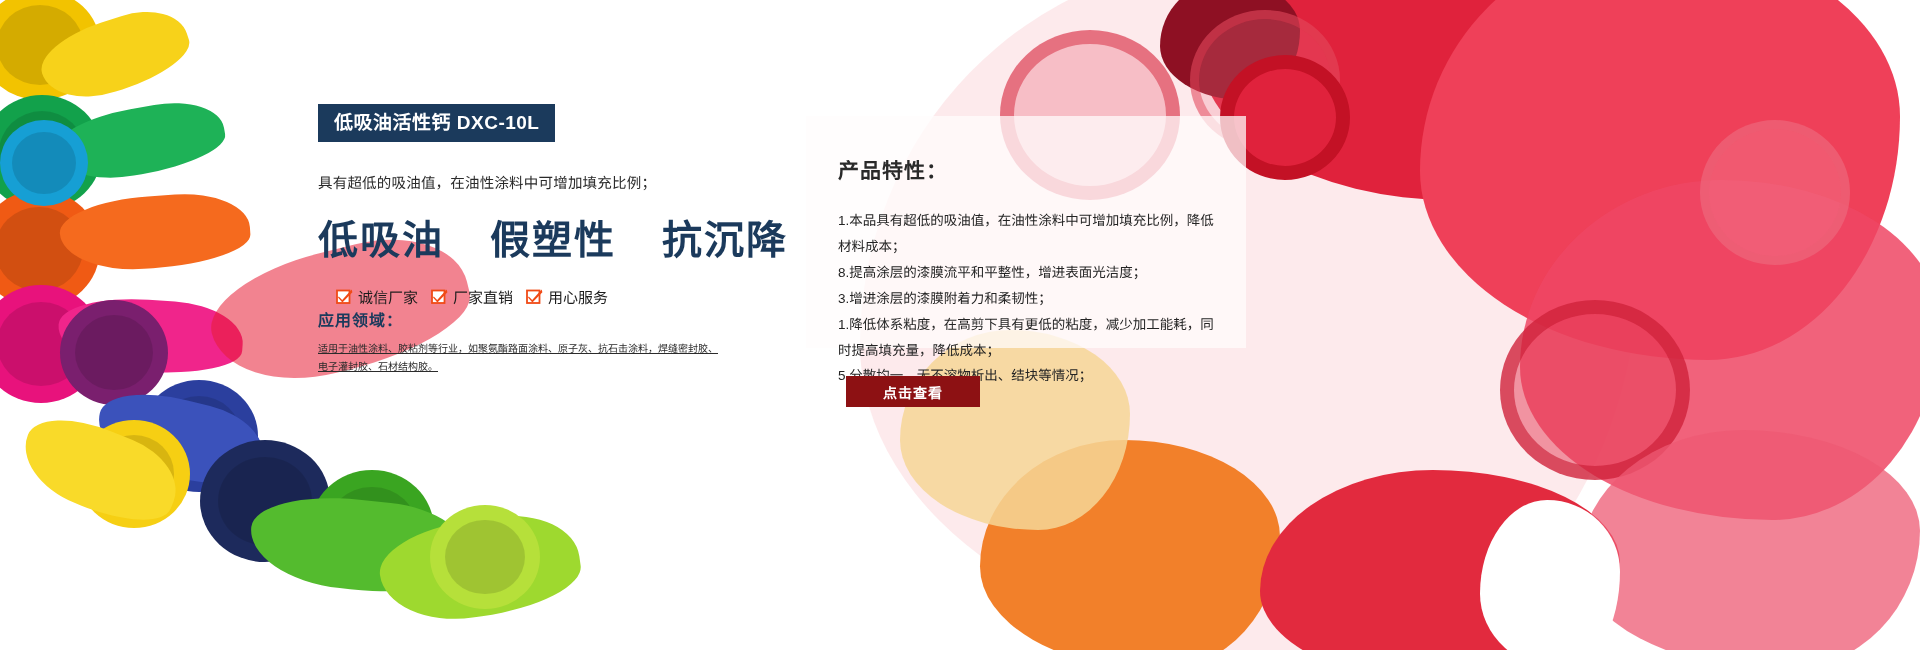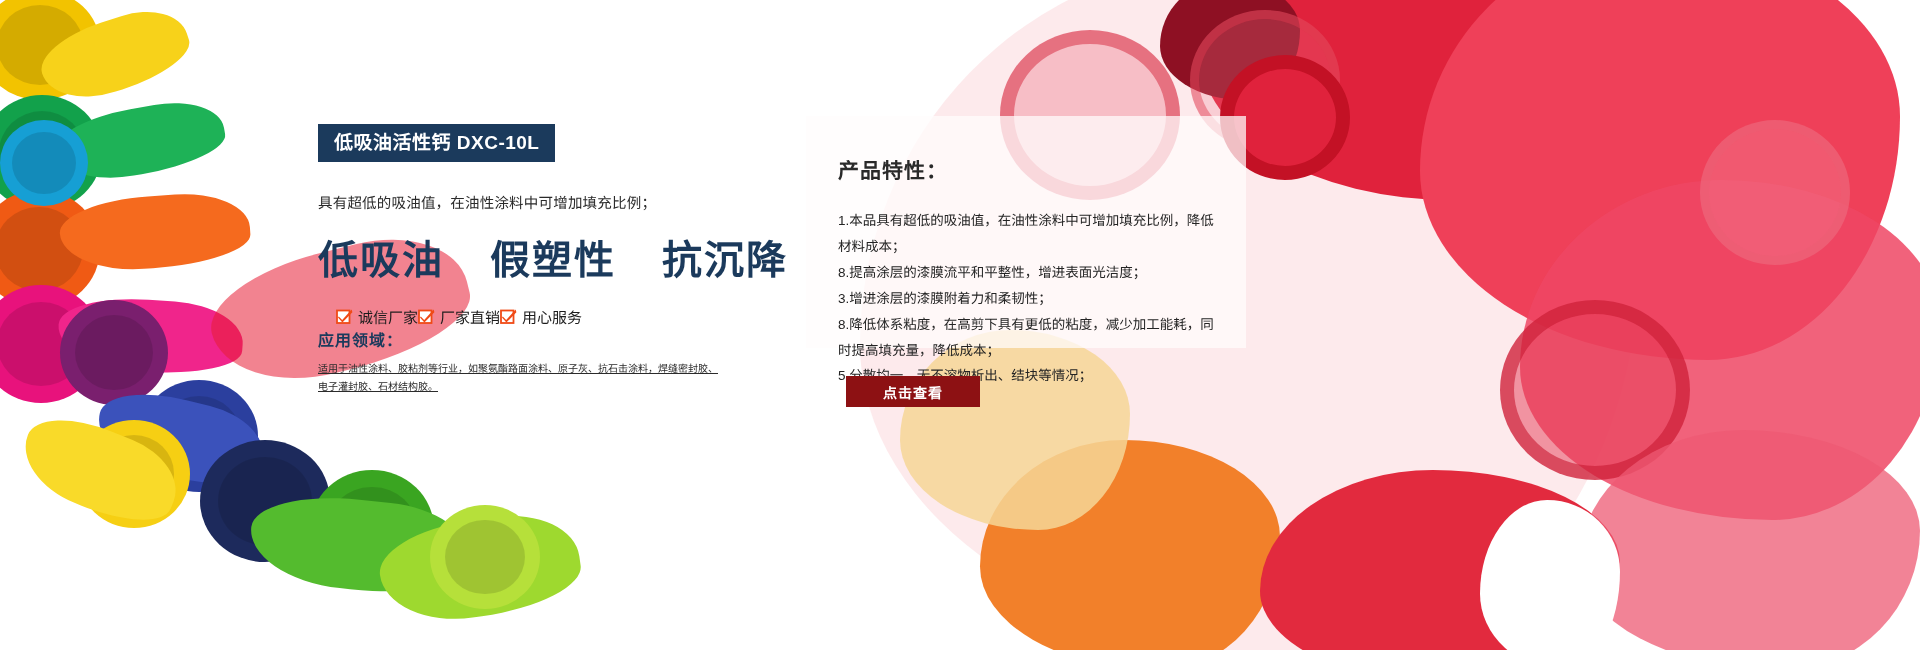--- a/index.html
+++ b/index.html
@@ -34,21 +34,21 @@
   .rsplash { position:absolute; border-radius:48% 52% 40% 60% / 55% 42% 58% 45%; }
   .rring {
     position:absolute; border-radius:50%;
     border:14px solid rgba(210,30,50,0.55);
     background:rgba(235,90,110,0.30);
   }
   .rring.thin { border-width:9px; }
 
   
   .content-left {
-    position:absolute; left:318px; top:124px; width:430px; z-index:30;
+    position:absolute; left:318px; top:104px; width:430px; z-index:30;
   }
   .title-badge {
     display:inline-block;
     background:#1b3a5c;
     color:#ffffff;
     font-size:19px;
     font-weight:bold;
     letter-spacing:0.5px;
     padding:9px 16px 10px 16px;
     line-height:1;
@@ -68,20 +68,21 @@
     color:#1b3a5c;
     letter-spacing:2px;
     white-space:nowrap;
     display:flex;
     gap:46px;
   }
   .checkrow {
     margin-top:20px;
     display:flex;
     align-items:flex-end;
+    gap:13px;
     padding-left:18px;
   }
   .checkitem { display:flex; align-items:center; gap:5px; }
   .chk {
     width:17px; height:17px;
     position:relative;
     flex:0 0 auto;
   }
   .chk svg { display:block; }
   .checkitem span {
@@ -252,20 +253,20 @@
     <div class="app-desc">适用于油性涂料、胶粘剂等行业，如聚氨酯路面涂料、原子灰、抗石击涂料，焊缝密封胶、电子灌封胶、石材结构胶。</div>
   </div>
 
   <div class="panel">
     <div class="panel-title">产品特性：</div>
 
     <ul class="feat-list">
       <li>1.本品具有超低的吸油值，在油性涂料中可增加填充比例，降低材料成本；</li>
       <li>8.提高涂层的漆膜流平和平整性，增进表面光洁度；</li>
       <li>3.增进涂层的漆膜附着力和柔韧性；</li>
-      <li>8.降低体系粘度，在高剪下具有更低的粘度，减少加工能耗，同时提高填充量，降低成本；</li>
+      <li>1.降低体系粘度，在高剪下具有更低的粘度，减少加工能耗，同时提高填充量，降低成本；</li>
       <li>5.分散均一，无不溶物析出、结块等情况；</li>
     </ul>
   </div>
 
   <button class="cta">点击查看</button>
 
 </div>
 
 </body></html>

